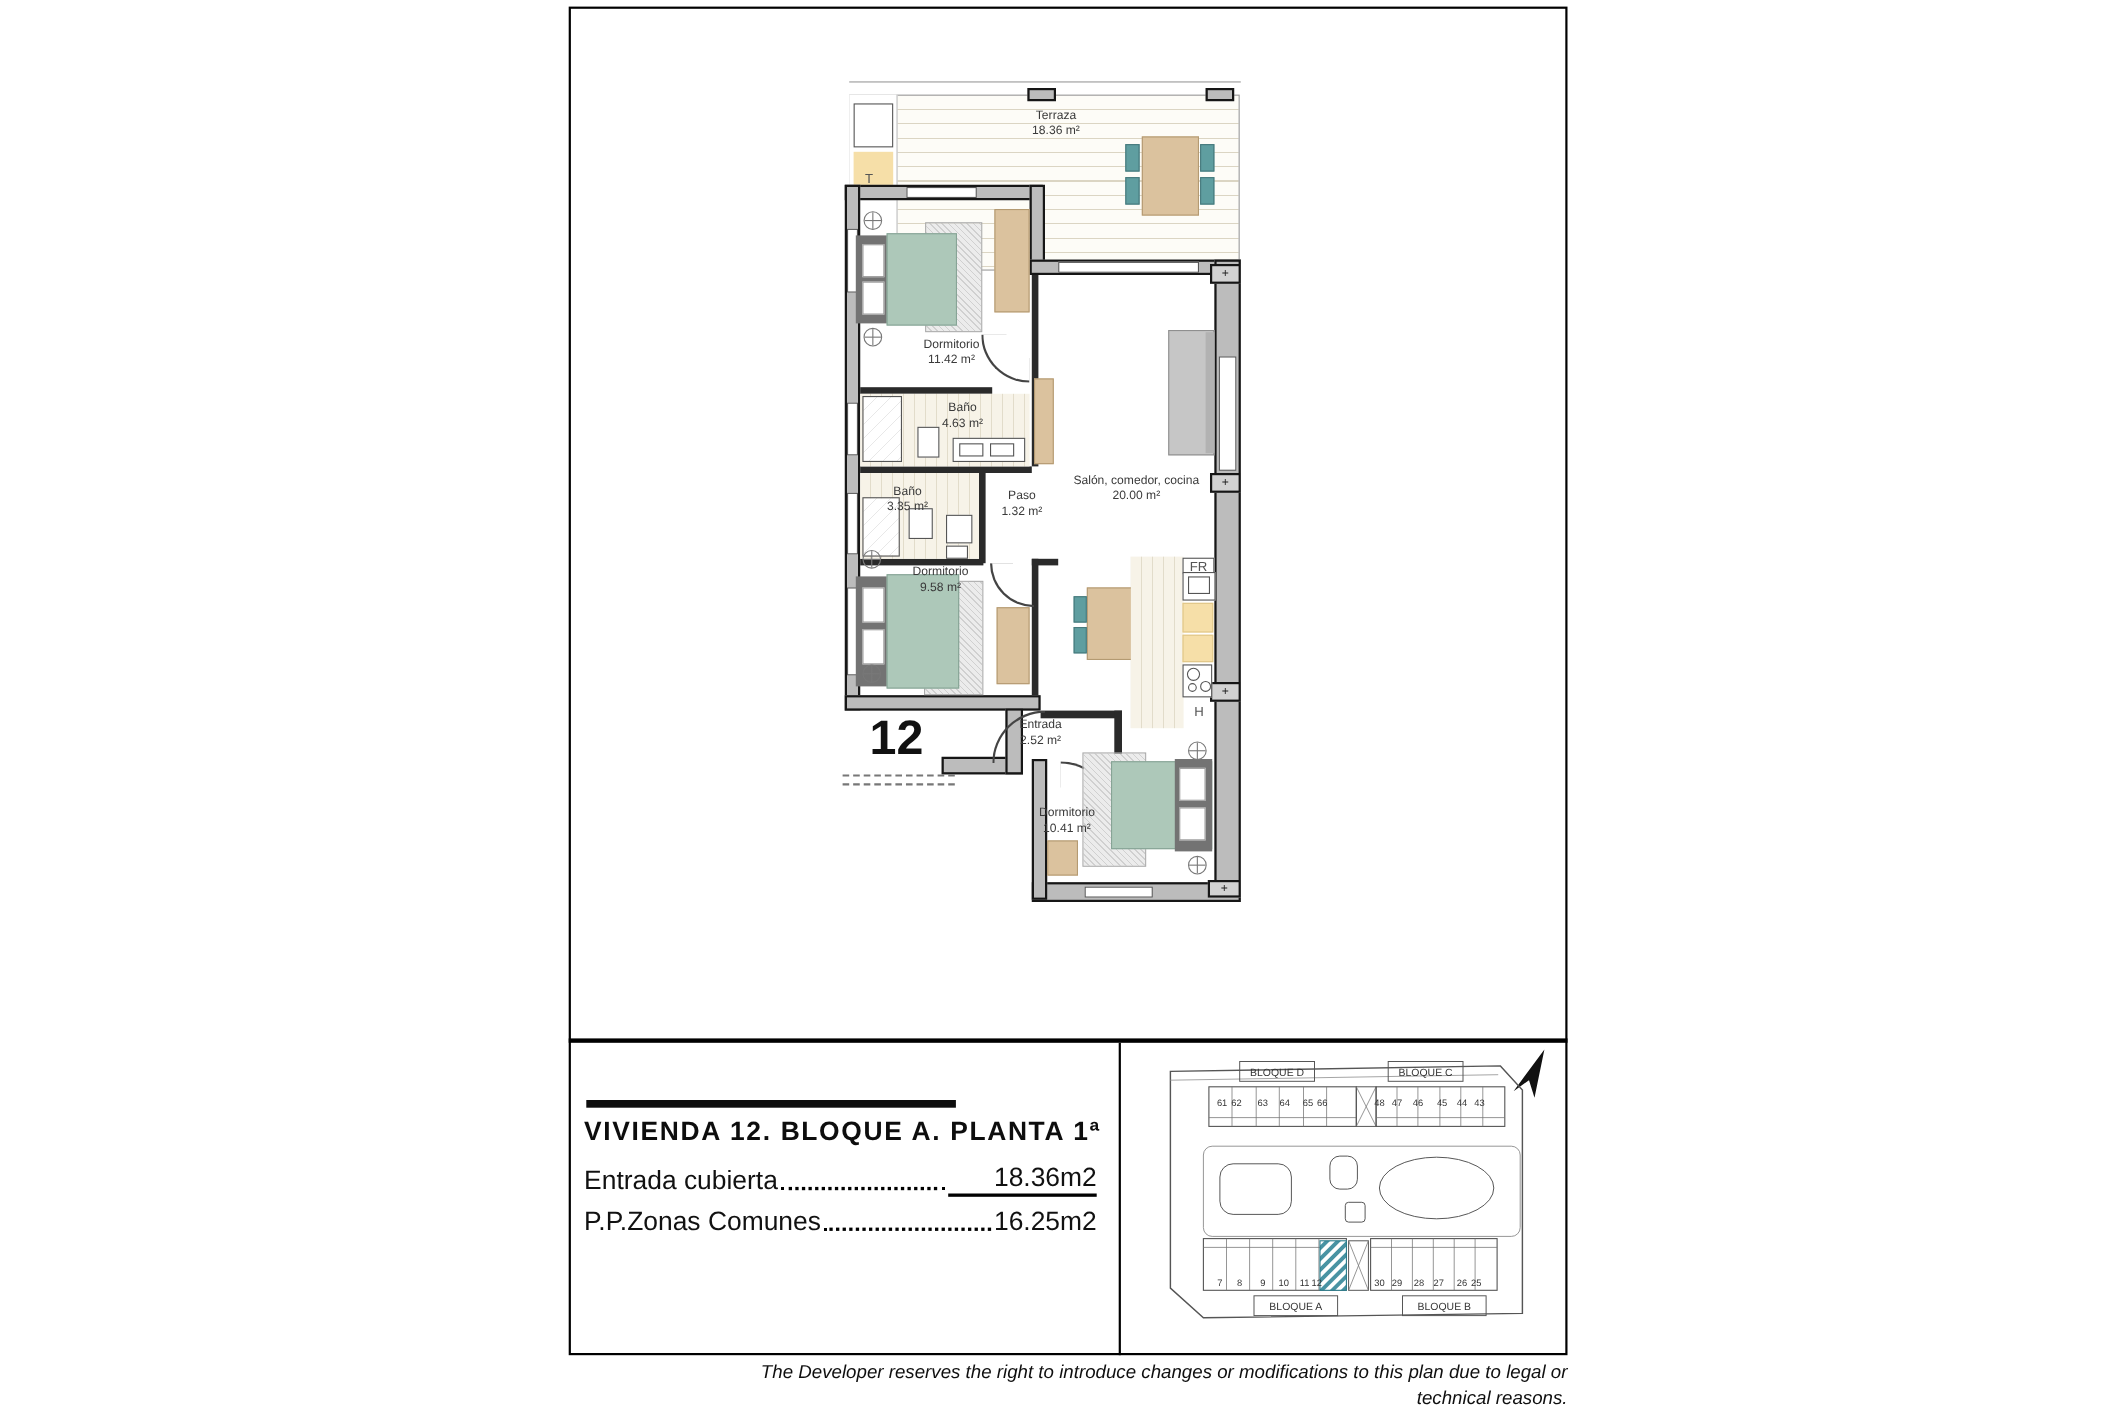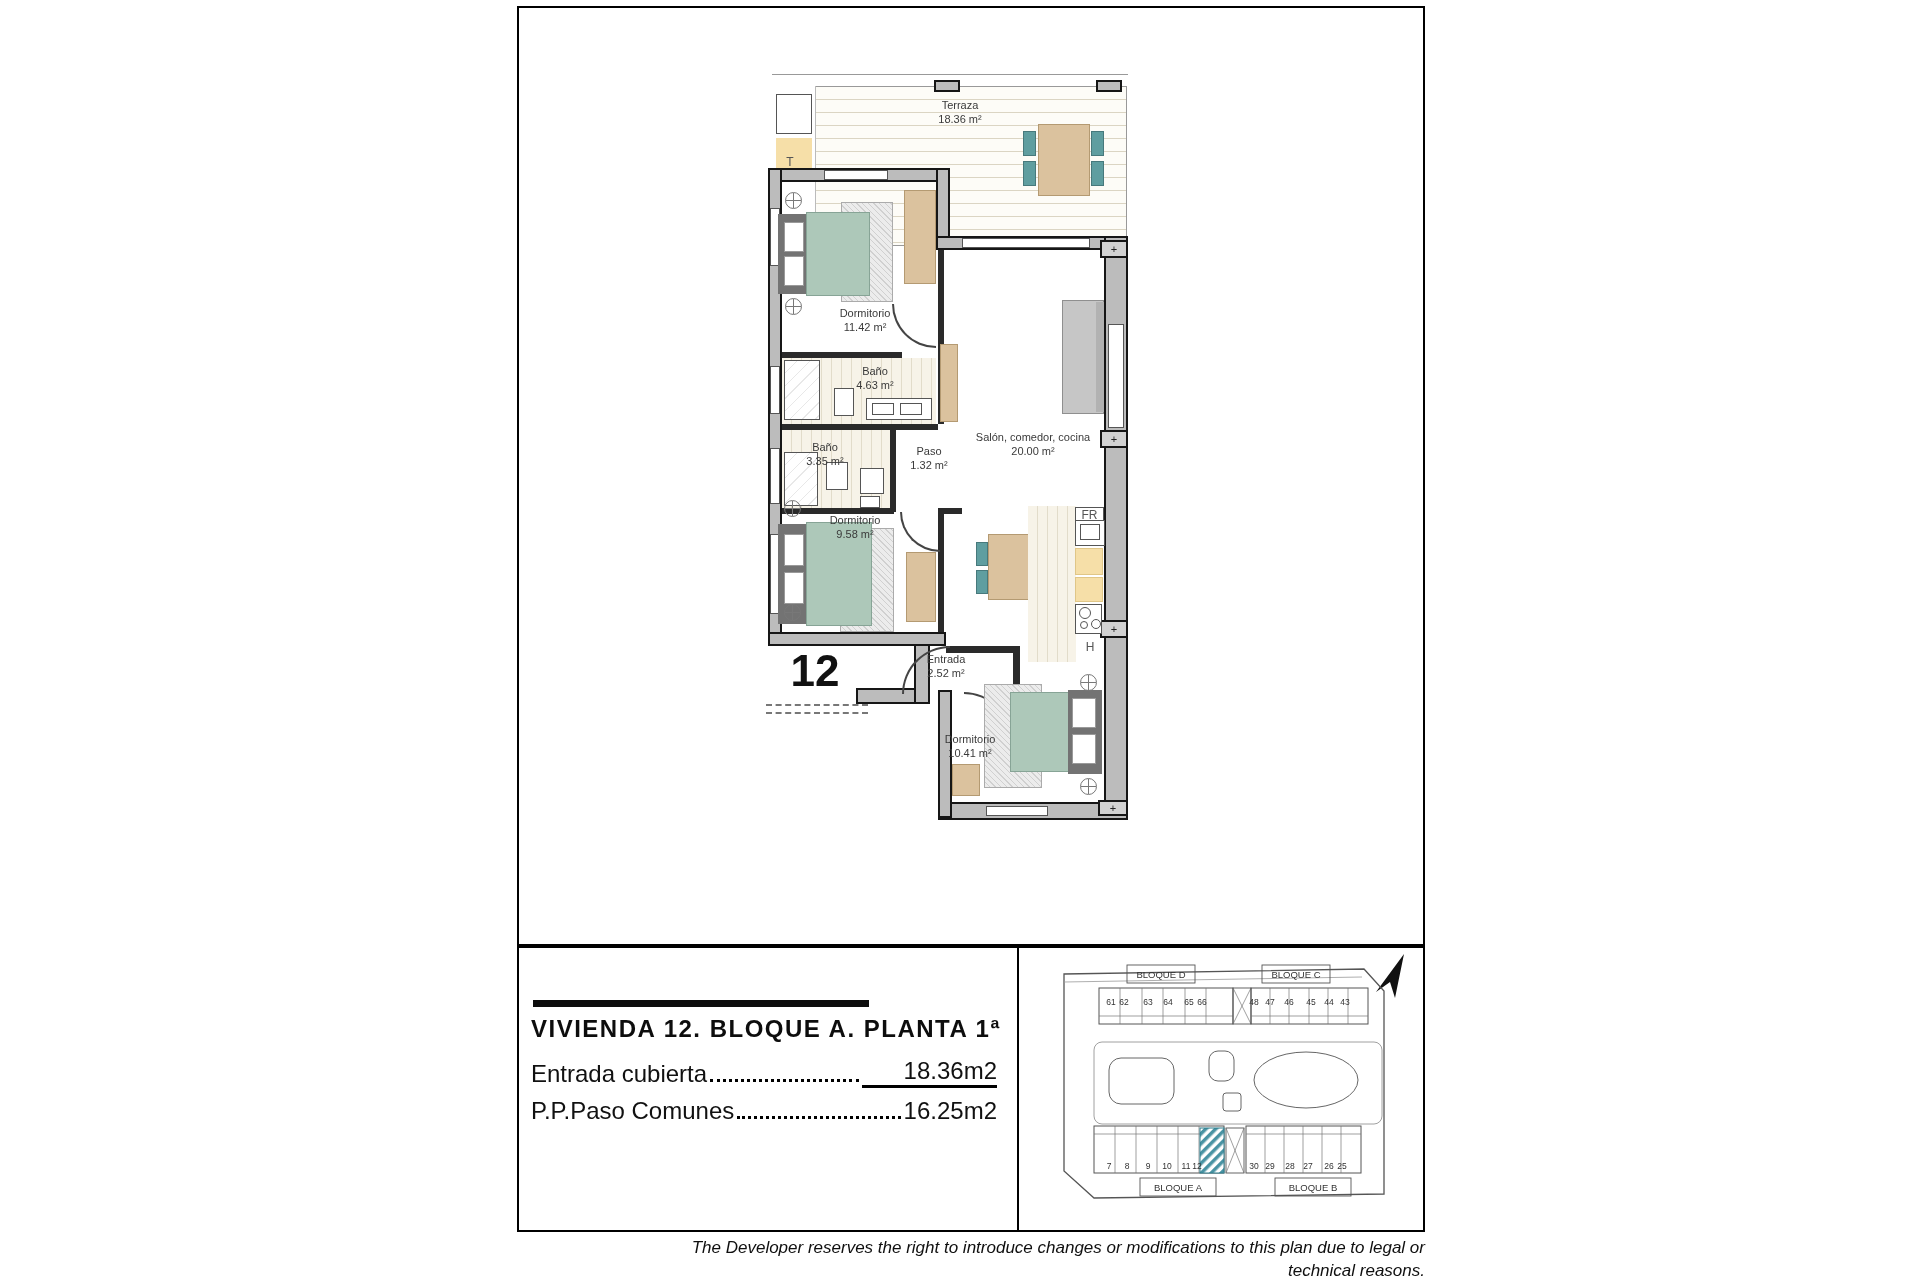--- a/index.html
+++ b/index.html
@@ -221,21 +221,21 @@
   <div class="abs" style="left:531px;top:995px;width:470px;height:220px;">
     <div class="abs bar" style="left:2px;top:5px;width:336px;height:7px;"></div>
     <div class="abs ptitle" style="left:0;top:20px;width:470px;">VIVIENDA 12. BLOQUE A. PLANTA 1ª</div>
     <div class="abs" style="left:0;top:56px;width:466px;">
       <div class="irow">
         <span class="lbl">Entrada cubierta</span>
         <span class="leader"></span>
         <span class="val sum">18.36m2</span>
       </div>
       <div class="irow">
-        <span class="lbl">P.P.Paso Comunes</span>
+        <span class="lbl">P.P.Zonas Comunes</span>
         <span class="leader"></span>
         <span class="val">16.25m2</span>
       </div>
     </div>
   </div>
 
   <div class="abs" style="left:1018px;top:948px;width:406px;height:282px;">
     <svg width="406" height="282" viewBox="0 0 406 282">
       <defs>
         <pattern id="hatch" width="7" height="7" patternTransform="rotate(45)" patternUnits="userSpaceOnUse">

